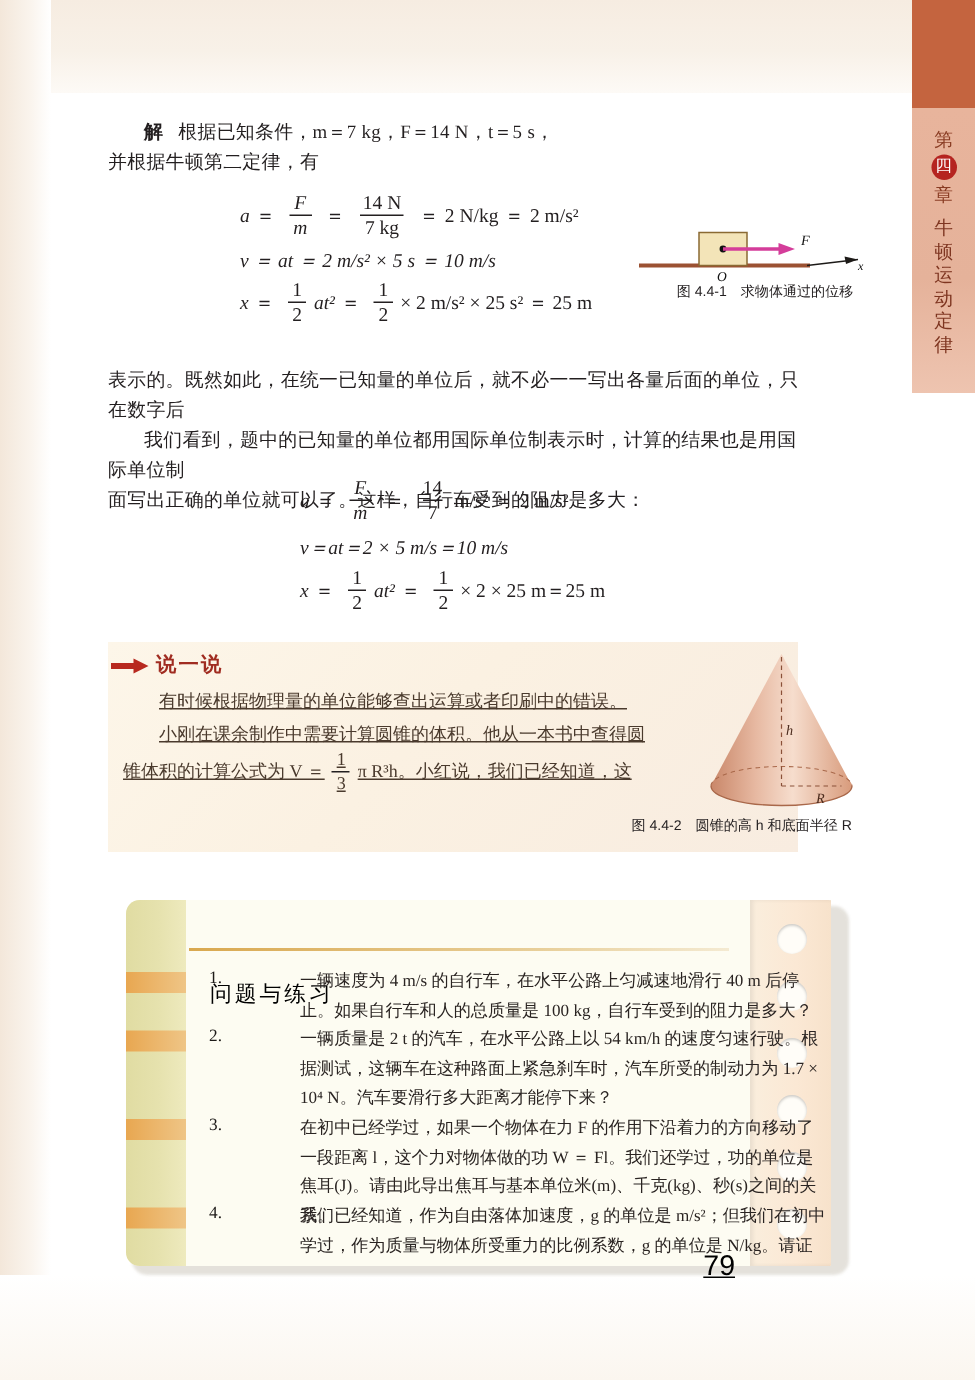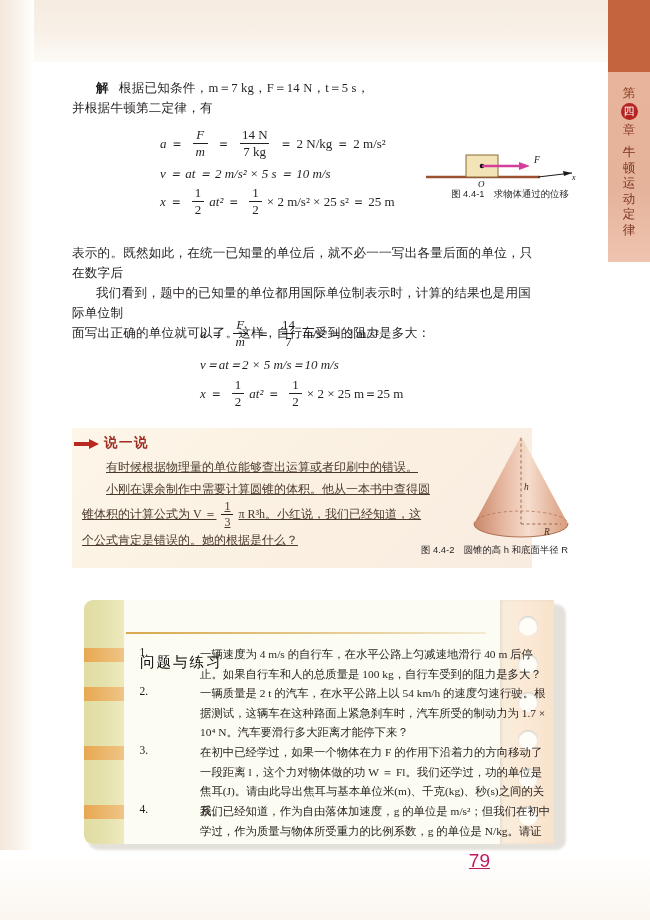--- a/index.html
+++ b/index.html
@@ -297,23 +297,23 @@
     font-size: 11.4px;
     line-height: 19.5px;
     color: #2a2422;
     font-family: "Liberation Serif","DejaVu Serif",serif;
     margin-left: 44px;
   }
 
   
   #page-number {
     position: absolute;
-    right: 38px; bottom: 48px;
+    right: 38px; bottom: 64px;
     font-size: 19px;
-    color: #be185d;
+    color: #000000;
     font-family: "Liberation Sans","DejaVu Sans",sans-serif;
     z-index: 7;
     text-decoration: underline;
   }
 </style>
 </head>
 <body>
 
 <div id="page">
 
@@ -465,21 +465,20 @@
         <span class="indent">有时候根据物理量的单位能够查出运算或者印刷中的错误。</span>
         <span class="indent">小刚在课余制作中需要计算圆锥的体积。他从一本书中查得圆</span>
         <span style="display:flex; align-items:center; white-space:nowrap;">
           <span>锥体积的计算公式为 V ＝</span>
           <span class="frac">
             <span class="num">1</span>
             <span class="den">3</span>
           </span>
           <span>π R³h。小红说，我们已经知道，这</span>
         </span>
-        <span style="display:block;">个公式肯定是错误的。她的根据是什么？</span>
       </div>
     </div>
 
     <div id="figure-2">
       <svg width="140" height="118" viewBox="0 0 140 118">
         <defs>
           <linearGradient id="coneGrad" x1="0" y1="0" x2="1" y2="0">
             <stop offset="0%" stop-color="#c98769"></stop>
             <stop offset="32%" stop-color="#e7b9a2"></stop>
             <stop offset="58%" stop-color="#f6ddcd"></stop>

